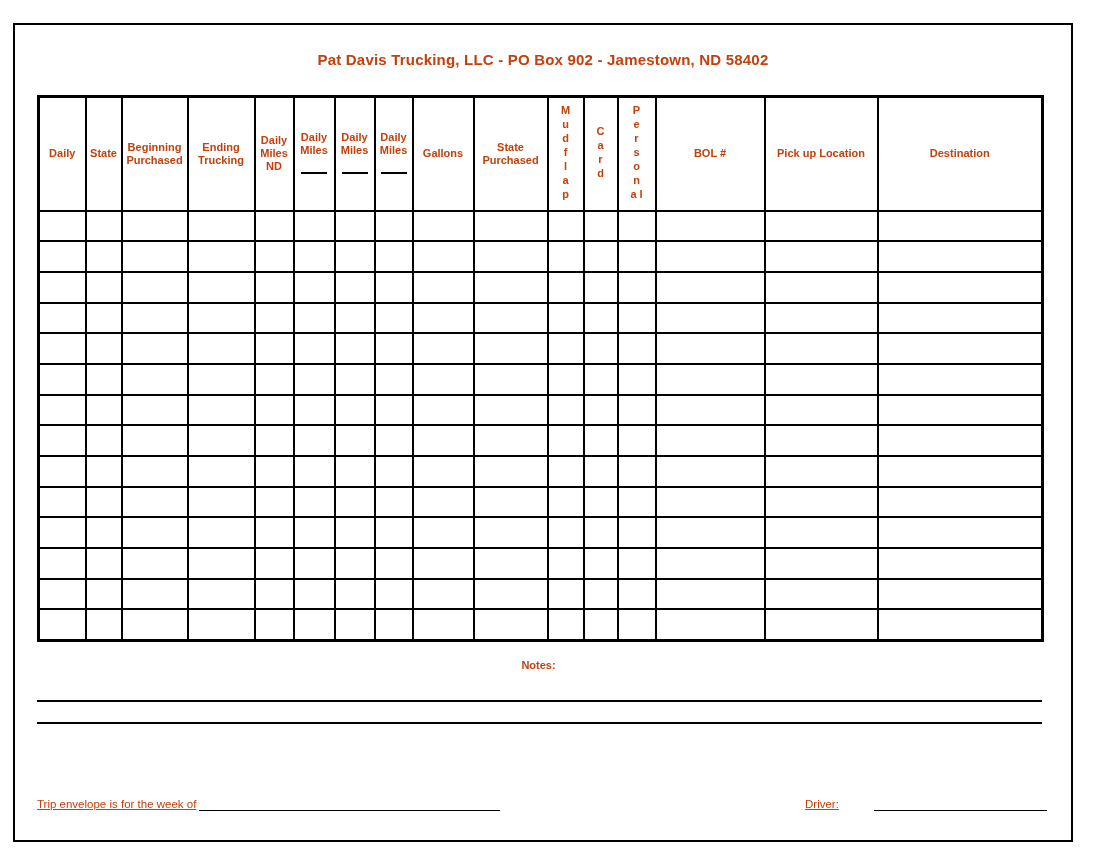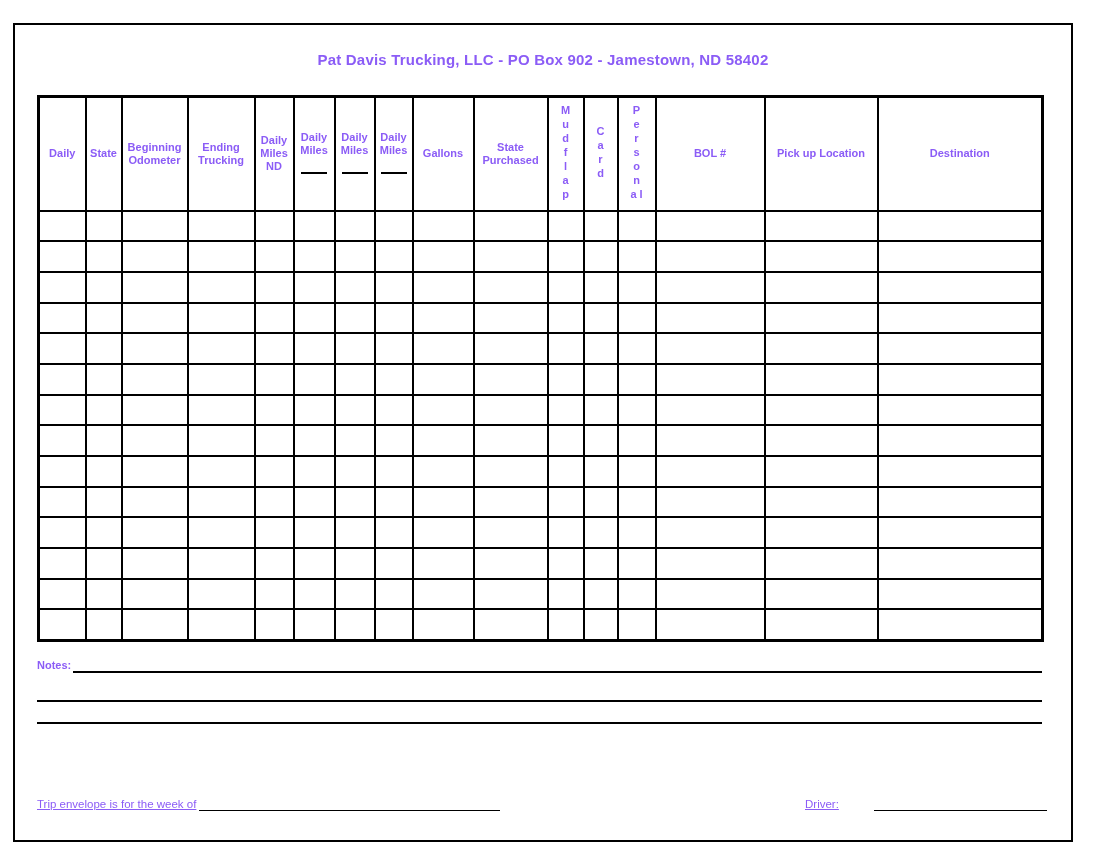--- a/index.html
+++ b/index.html
@@ -1,19 +1,19 @@
 <!DOCTYPE html>
 <html><head>
 <meta charset="utf-8">
 <style>
   * { margin:0; padding:0; box-sizing:border-box; }
   html,body { background:#ffffff; }
   .canvas {
     position:relative; width:1096px; height:857px; background:#ffffff;
-    font-family:"Liberation Sans", sans-serif; color:#8b5cf6;
+    font-family:"Liberation Sans", sans-serif; color:#c2410c;
   }
   .sheet {
     position:absolute; left:13px; top:23px; width:1060px; height:819px;
     border:2px solid #000; background:#fff;
   }
   .title {
     position:absolute; left:0; top:26px; width:100%;
     text-align:center; font-weight:bold; font-size:15px; line-height:17px;
     letter-spacing:0.2px;
   }
@@ -33,21 +33,21 @@
   .vstack {
     display:flex; flex-direction:column; justify-content:flex-end;
     align-items:center; line-height:14px; padding-bottom:4px;
     font-weight:bold; font-size:11px; white-space:pre;
   }
   .blank-mark {
     width:26px; height:0; border-bottom:2px solid #000; margin:15px auto 2px;
   }
   .notes-row {
     position:absolute; left:22px; top:634px; width:1005px; height:14px;
-    display:flex; align-items:flex-start;
+    display:flex; align-items:center;flex-direction:column;
   }
   .notes-label { font-weight:bold; font-size:11px; line-height:13px; padding-right:2px; }
   .notes-line { flex:1; height:100%; border-bottom:2px solid #000; }
   .hline {
     position:absolute; left:22px; width:1005px; height:0; border-top:2px solid #000;
   }
   .hline.l2 { top:675px; }
   .hline.l3 { top:697px; }
   .fill-row {
     position:absolute; top:770px; height:16px; display:flex; align-items:flex-end;
@@ -84,21 +84,21 @@
           <col style="width: 34px;">
           <col style="width: 38px;">
           <col style="width: 109px;">
           <col style="width: 113px;">
           <col style="width: 165px;">
         </colgroup>
       <thead>
         <tr>
             <th>Daily</th>
             <th>State</th>
-            <th>Beginning Odometer</th>
+            <th>Beginning Purchased</th>
             <th>Ending Trucking</th>
             <th>Daily Miles ND</th>
             <th>
               <div>Daily Miles</div>
               <div class="blank-mark"></div>
             </th>
             <th>
               <div>Daily Miles</div>
               <div class="blank-mark"></div>
             </th>

